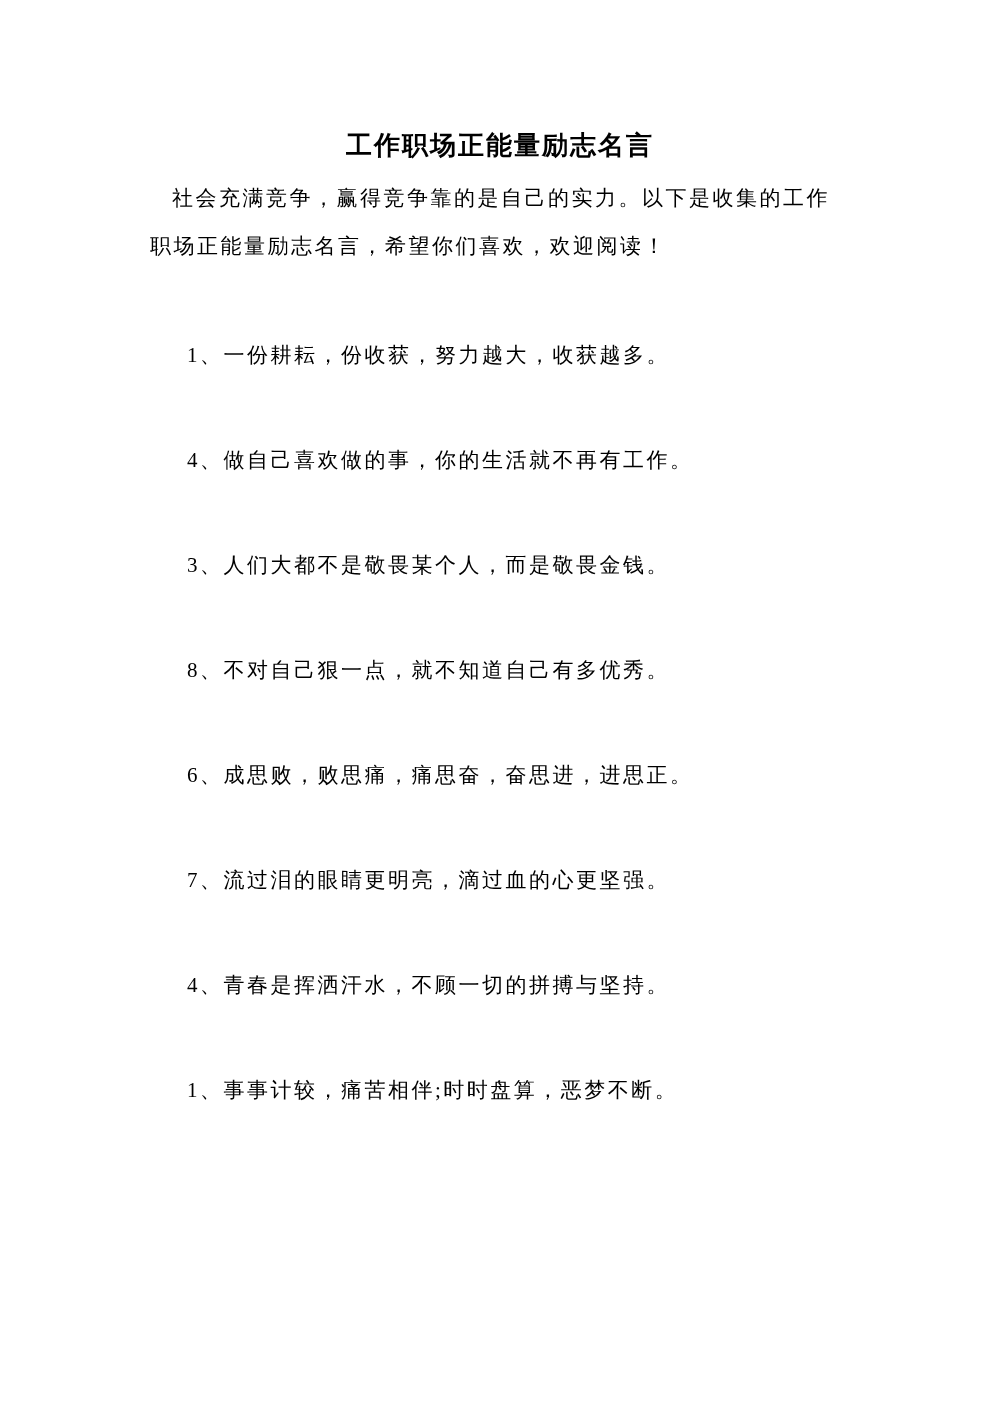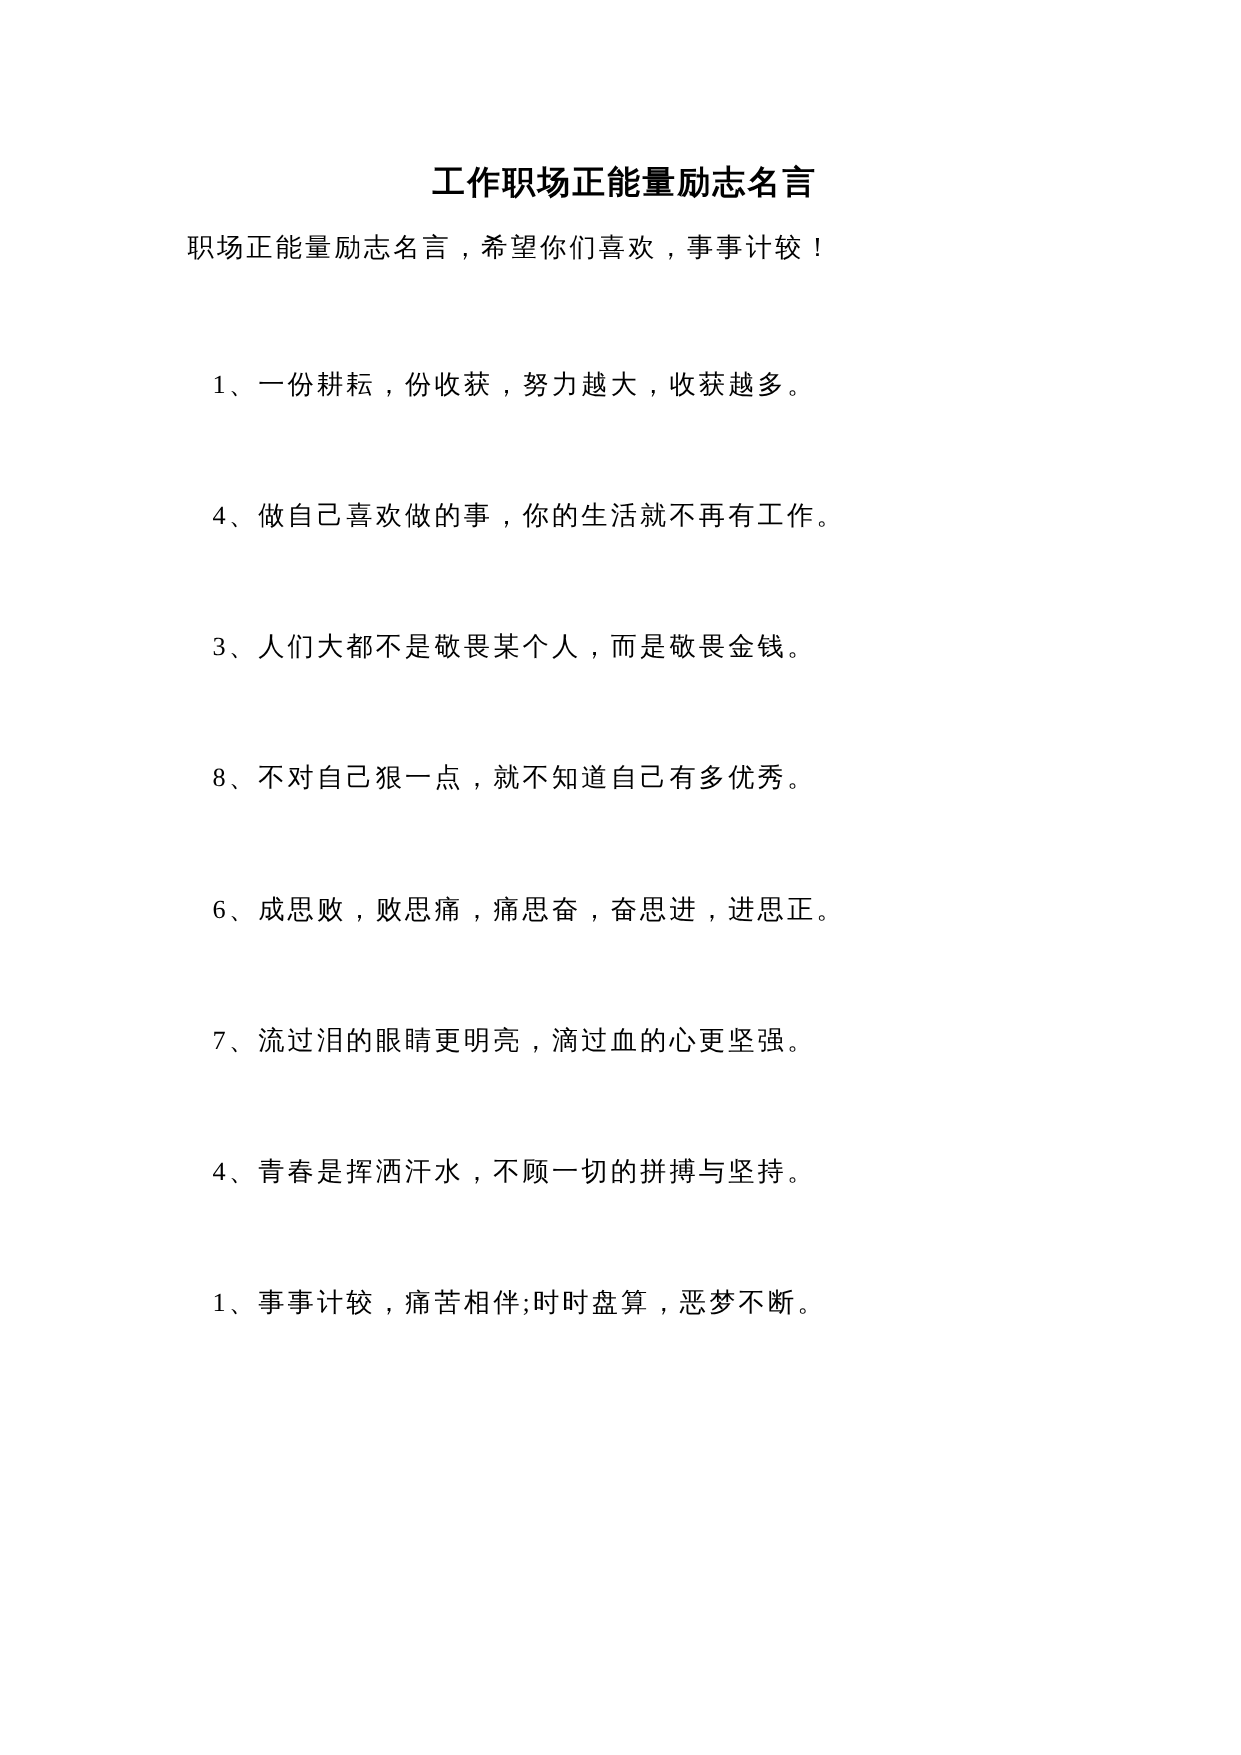--- a/index.html
+++ b/index.html
@@ -39,21 +39,21 @@
     letter-spacing: 2.5px;
   }
   .intro .line {
     display: block;
     white-space: nowrap;
   }
   .intro .line.indent {
     padding-left: 22px;
   }
   .quotes {
-    margin: 0;
+    margin: 17px;
   }
   .quote {
     margin: 77px 0 0 0;
     padding-left: 20px;
     font-size: 21px;
     line-height: 28px;
     letter-spacing: 2.5px;
     white-space: nowrap;
   }
   .quote:first-child {
@@ -61,21 +61,22 @@
   }
 </style>
 </head>
 <body>
 
 <div class="page">
 
   <h1 class="doc-title">工作职场正能量励志名言</h1>
 
   <p class="intro">
-    <span class="line">职场正能量励志名言，希望你们喜欢，事事计较！</span>
+    <span class="line indent">社会充满竞争，赢得竞争靠的是自己的实力。以下是收集的工作</span>
+    <span class="line">职场正能量励志名言，希望你们喜欢，欢迎阅读！</span>
   </p>
 
   <div class="quotes">
     <p class="quote">1、一份耕耘，份收获，努力越大，收获越多。</p>
     <p class="quote">4、做自己喜欢做的事，你的生活就不再有工作。</p>
     <p class="quote">3、人们大都不是敬畏某个人，而是敬畏金钱。</p>
     <p class="quote">8、不对自己狠一点，就不知道自己有多优秀。</p>
     <p class="quote">6、成思败，败思痛，痛思奋，奋思进，进思正。</p>
     <p class="quote">7、流过泪的眼睛更明亮，滴过血的心更坚强。</p>
     <p class="quote">4、青春是挥洒汗水，不顾一切的拼搏与坚持。</p>

